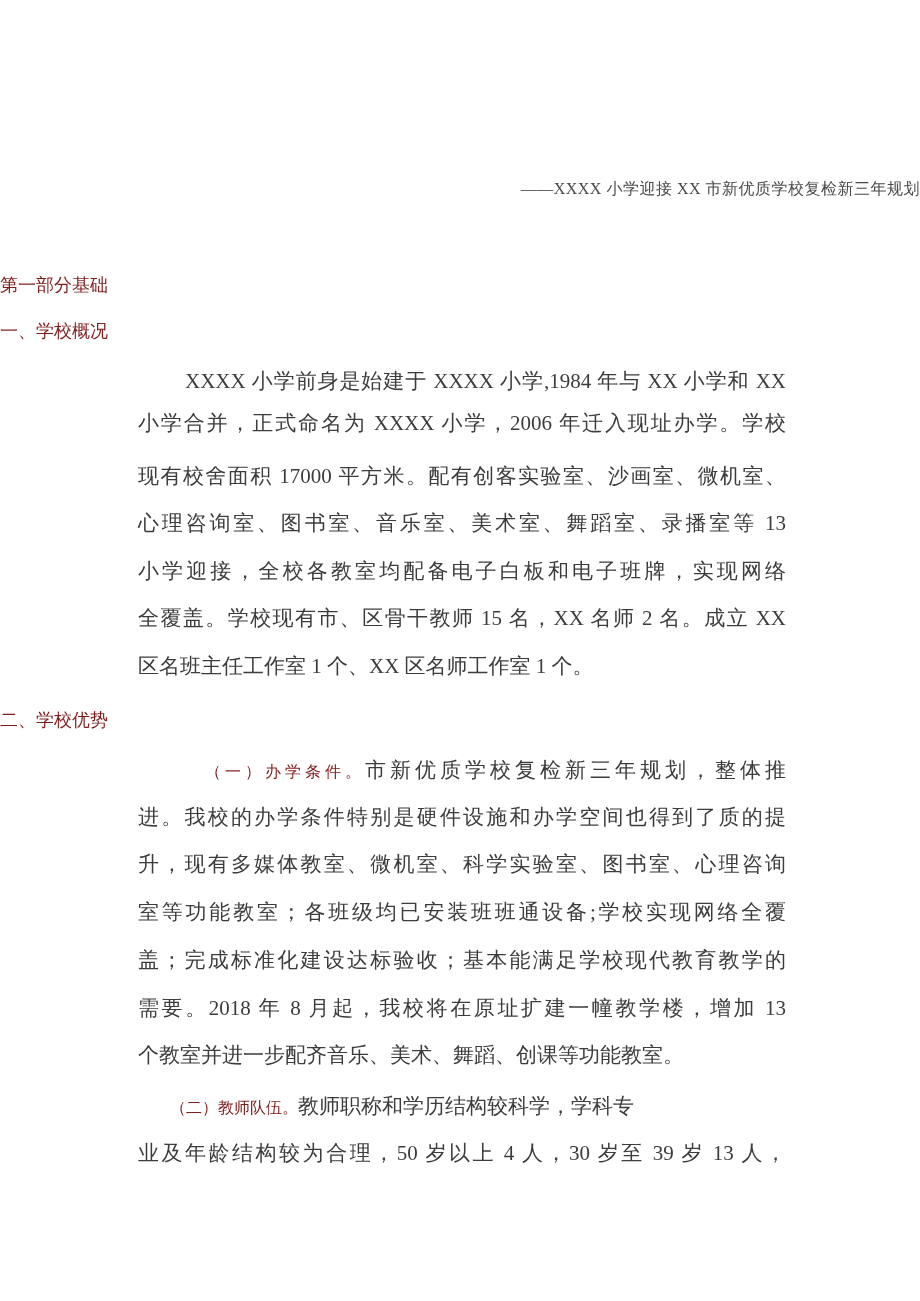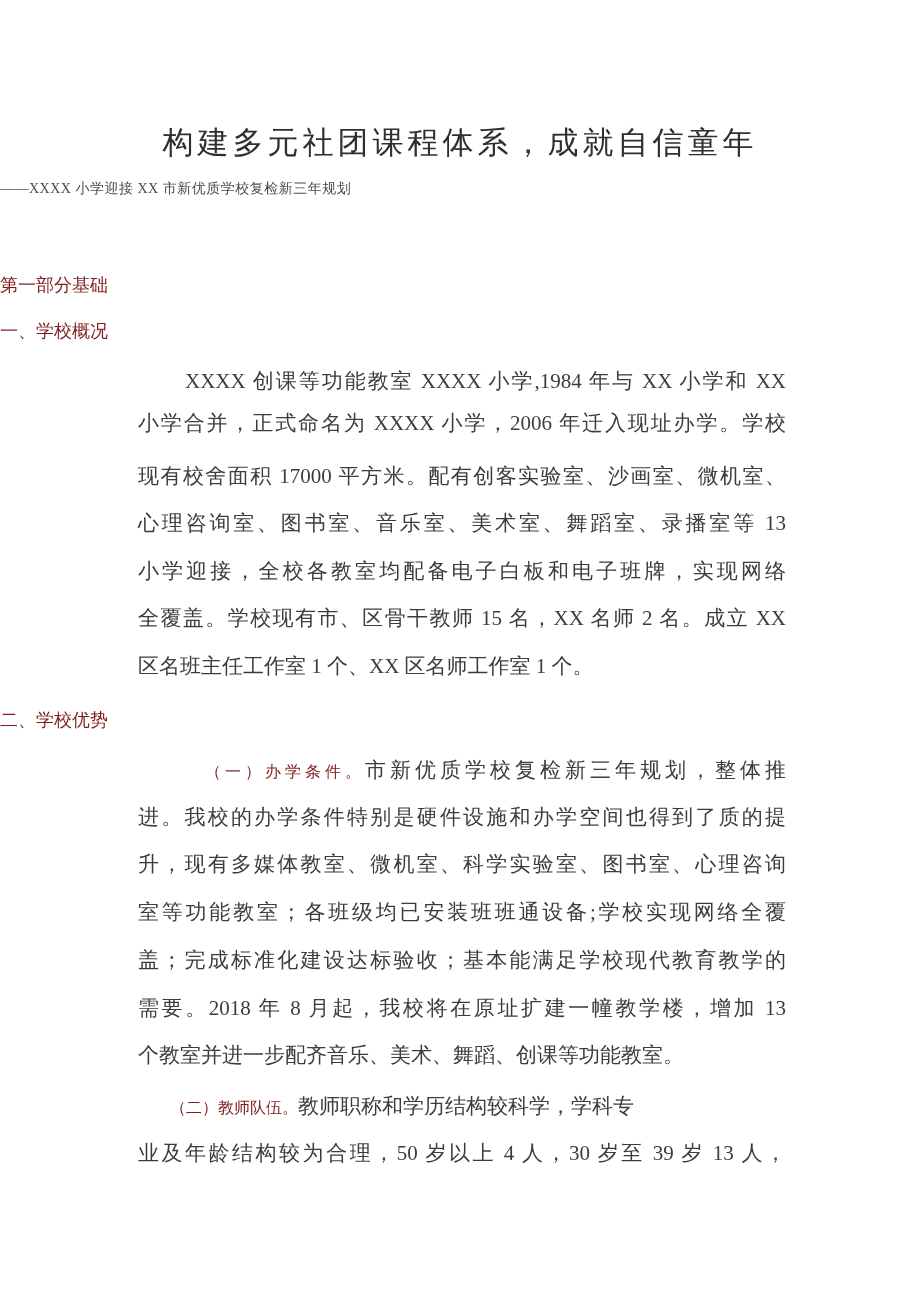--- a/index.html
+++ b/index.html
@@ -4,23 +4,23 @@
 <style>
   html, body { margin: 0; padding: 0; background: #ffffff; }
   body { width: 920px; height: 1301px; position: relative; overflow: hidden; color: #3a3a3a; }
   .page { position: absolute; left: 0; top: 0; width: 920px; height: 1301px; }
   .title {
     position: absolute; left: 0; width: 920px; top: 120px; text-align: center;
     font-family: "DejaVu Serif", "Liberation Serif", serif;
     font-size: 31px; letter-spacing: 4px; color: #2f2f2f; line-height: 44px;
   }
   .subtitle {
-    position: absolute; left: 0; width: 920px; top: 174px; text-align: left;
+    position: absolute; left: 0; width: 920px; top: 174px; text-align: right;
     font-family: "Liberation Serif", "DejaVu Serif", serif;
-    font-size: 14px; color: #4a4a4a; line-height: 30px; letter-spacing: 0.5px;
+    font-size: 16px; color: #4a4a4a; line-height: 30px; letter-spacing: 0.5px;
   }
   .heading {
     position: absolute; left: 0; width: 920px; text-align: left;
     font-family: "DejaVu Sans", "Liberation Sans", sans-serif;
     font-size: 18px; color: #7f1d1d; line-height: 26px;
   }
   .body-line {
     position: absolute; left: 138px; width: 648px; white-space: nowrap;
     font-family: "Liberation Serif", "DejaVu Serif", serif;
     font-size: 21px; color: #3c3c3c; line-height: 30px;
@@ -33,28 +33,27 @@
   .lead {
     font-family: "DejaVu Sans", "Liberation Sans", sans-serif;
     font-size: 16px; color: #7f1d1d;
   }
 </style>
 </head>
 <body>
 
 <div class="page">
 
-  <div class="title">构建多元社团课程体系，成就自信童年</div>
   <div class="subtitle">——XXXX 小学迎接 XX 市新优质学校复检新三年规划</div>
 
   <div class="heading" style="top:272px;">第一部分基础</div>
   <div class="heading" style="top:318px;">一、学校概况</div>
 
   <div>
-    <div class="body-line indent" style="top:366px;">XXXX 创课等功能教室 XXXX 小学,1984 年与 XX 小学和 XX</div>
+    <div class="body-line indent" style="top:366px;">XXXX 小学前身是始建于 XXXX 小学,1984 年与 XX 小学和 XX</div>
     <div class="body-line" style="top:408px;">小学合并，正式命名为 XXXX 小学，2006 年迁入现址办学。学校</div>
     <div class="body-line" style="top:461px;">现有校舍面积 17000 平方米。配有创客实验室、沙画室、微机室、</div>
     <div class="body-line" style="top:508px;">心理咨询室、图书室、音乐室、美术室、舞蹈室、录播室等 13</div>
     <div class="body-line" style="top:556px;">小学迎接，全校各教室均配备电子白板和电子班牌，实现网络</div>
     <div class="body-line" style="top:603px;">全覆盖。学校现有市、区骨干教师 15 名，XX 名师 2 名。成立 XX</div>
     <div class="body-line last" style="top:651px;">区名班主任工作室 1 个、XX 区名师工作室 1 个。</div>
   </div>
 
   <div class="heading" style="top:707px;">二、学校优势</div>
 

